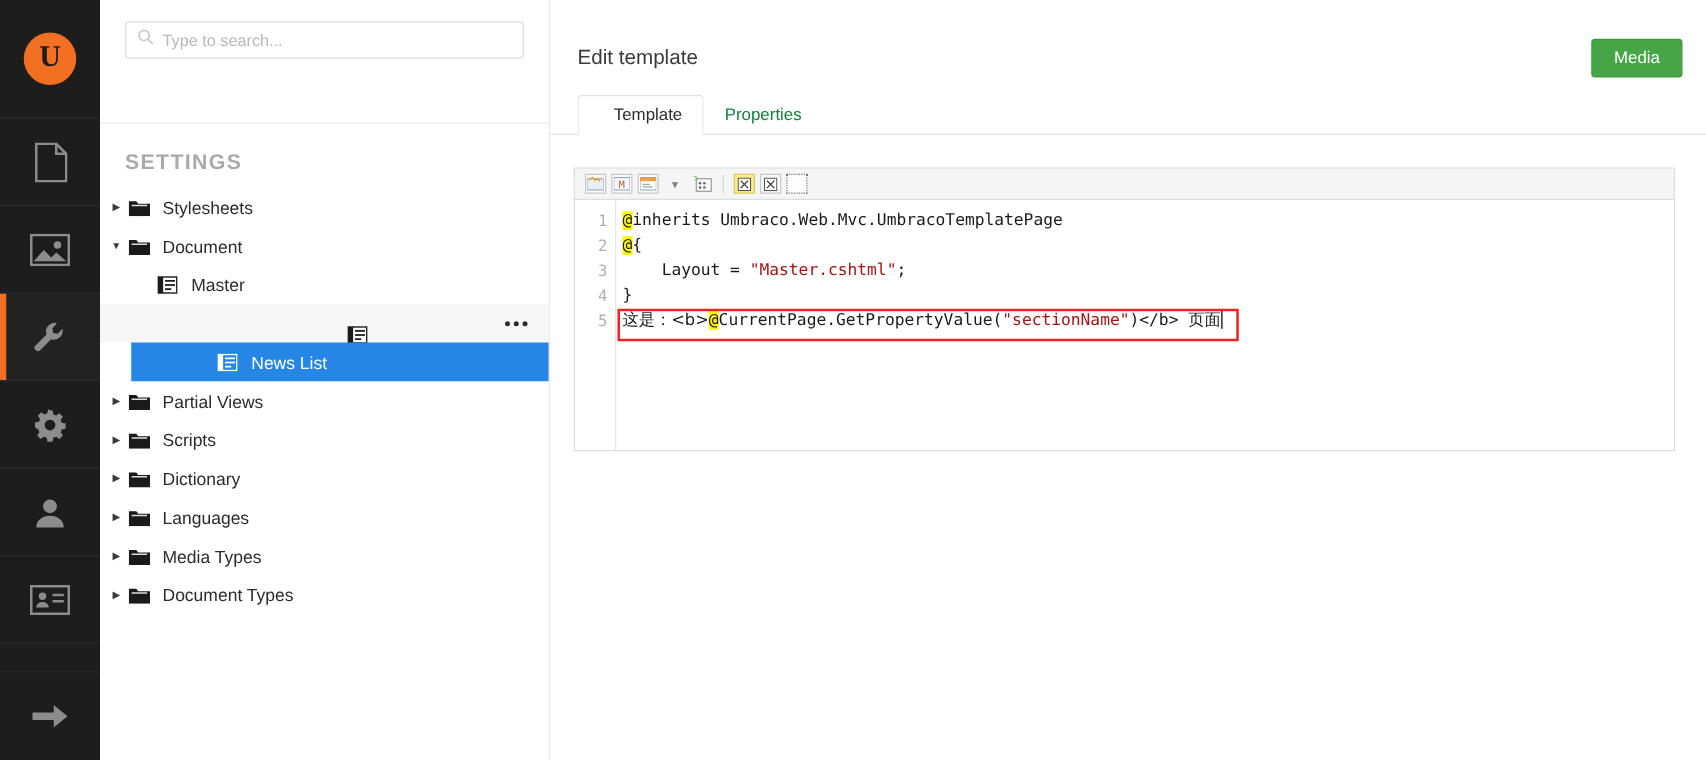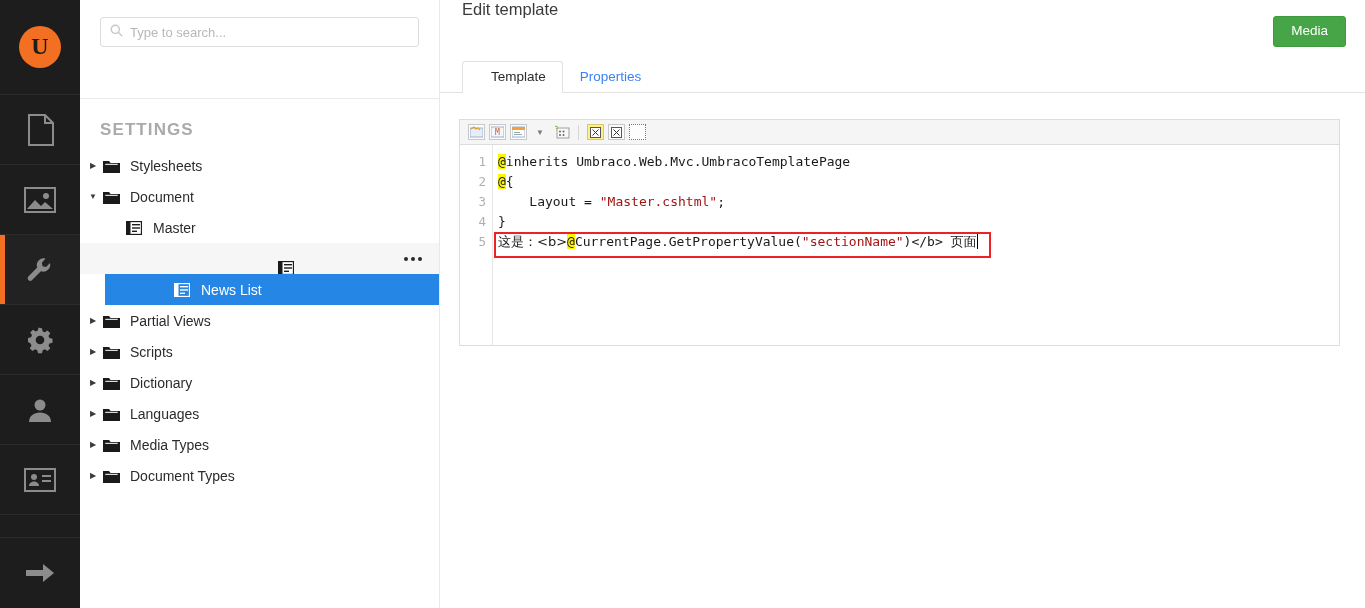--- a/index.html
+++ b/index.html
@@ -102,39 +102,39 @@
     display: flex; align-items: center; gap: 3px;
   }
   .tree-row .dots i {
     width: 4px; height: 4px; border-radius: 50%;
     background: #2b2b2b; display: block;
   }
 
   
   .main { flex: 1; height: 608px; background: #ffffff; position: relative; }
   .main-header {
-    height: 62px; display: flex; align-items: flex-start;
-    padding: 0 0 0 22px; position: relative;
+    height: 62px; display: flex; align-items: center;
+    padding: 0 0 0 22px; position: relative; margin-top: 15px;
   }
   .main-title { font-size: 16.5px; color: #3b3b3b; }
   .save-btn {
     position: absolute; right: 19px; top: 16px;
     background: #46a546; border: 1px solid #3f993f;
     color: #fff; font-size: 13.5px;
     padding: 7px 17px; border-radius: 3px;
     cursor: pointer; font-family: "Liberation Sans", sans-serif;
     line-height: 1.1;
   }
   .tabs {
     display: flex; align-items: flex-end;
     padding-left: 22px; height: 31px;
     border-bottom: 1px solid #e2e2e2;
   }
   .tab {
-    font-size: 13.5px; color: #3b82f6;
+    font-size: 13.5px; color: #15803d;
     padding: 7px 16px 7px 16px; cursor: pointer;
     border: 1px solid transparent; border-bottom: none;
     border-radius: 3px 3px 0 0; line-height: 1.15;
     position: relative;
   }
   .tab.active {
     color: #2b2b2b; background: #ffffff;
     border-color: #e2e2e2;
     padding-left: 28px;
   }

